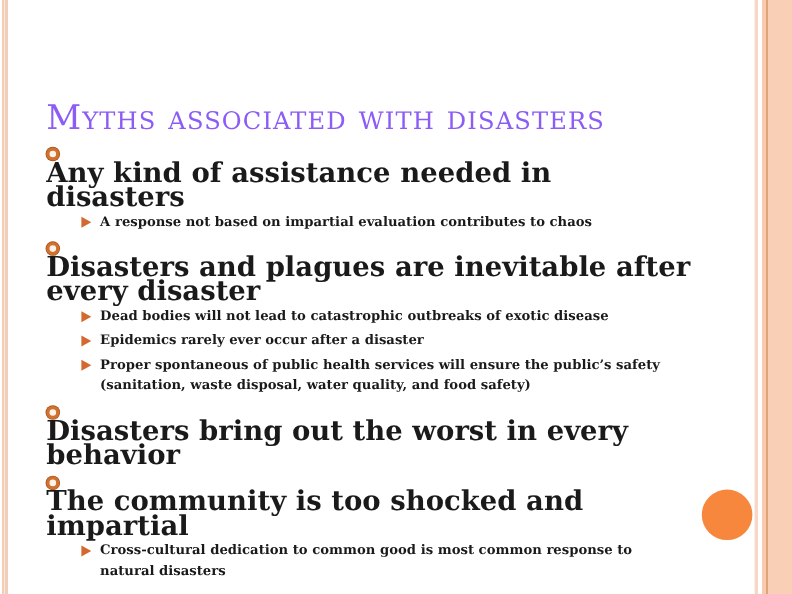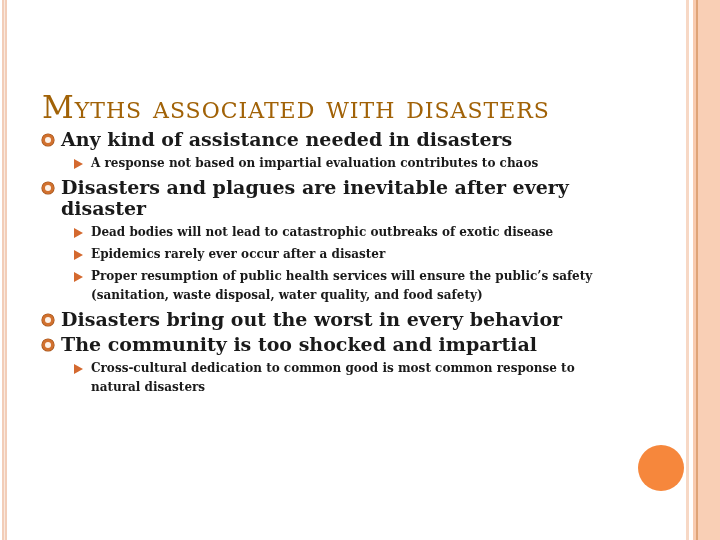--- a/index.html
+++ b/index.html
@@ -27,30 +27,30 @@
       #ffffff 3px 7px,
       #f8cbb0 7px 10px,
       #dfa478 10px 12px,
       #f9cfb5 12px);
   }
   .slide-title {
     position:absolute; left:42px; top:66px;
     font-size:31px; line-height:40px;
     font-variant:small-caps;
     letter-spacing:1px;
-    color:#a16207;
+    color:#8b5cf6;
     font-weight:normal;
     white-space:nowrap;
   }
   .content {
     position:absolute; left:42px; top:125px; width:586px;
     color:#1a1a1a;
   }
   .item { display:flex; align-items:flex-start; font-weight:bold; }
-  .item.l1 { font-size:19px; line-height:21.5px; margin-top:4px; }
+  .item.l1 { font-size:25px; line-height:21.5px; margin-top:4px;flex-direction:column; }
   .item.l2 { font-size:12px; line-height:19px;  margin-top:3px; margin-left:31px; }
   .ring-bullet {
     flex:0 0 auto;
     width:12px; height:12px;
     box-sizing:border-box;
     border:3.5px solid #d1712f;
     box-shadow:0 0 0 0.6px #a05118;
     border-radius:50%;
     background:#fdf3ea;
     margin:5px 7px 0 0;
@@ -101,21 +101,21 @@
       <span>Dead bodies will not lead to catastrophic outbreaks of exotic disease</span>
     </div>
 
     <div class="item l2">
       <span class="arrow-bullet"></span>
       <span>Epidemics rarely ever occur after a disaster</span>
     </div>
 
     <div class="item l2">
       <span class="arrow-bullet"></span>
-      <span>Proper resumption of public health services will ensure the public’s safety  (sanitation, waste disposal, water quality, and food safety)</span>
+      <span>Proper spontaneous of public health services will ensure the public’s safety  (sanitation, waste disposal, water quality, and food safety)</span>
     </div>
 
     <div class="item l1">
       <span class="ring-bullet"></span>
       <span>Disasters bring out the worst in every behavior</span>
     </div>
 
 
     <div class="item l1">
       <span class="ring-bullet"></span>

